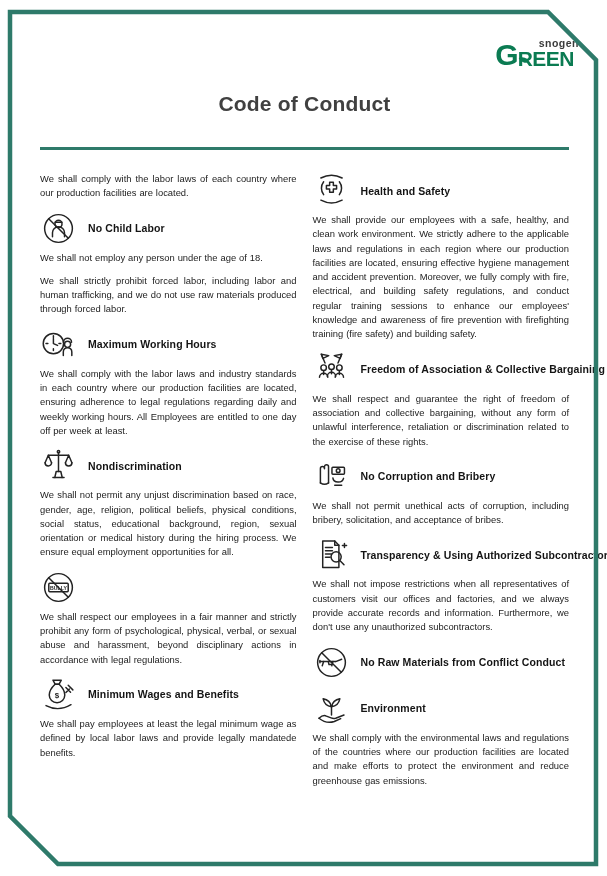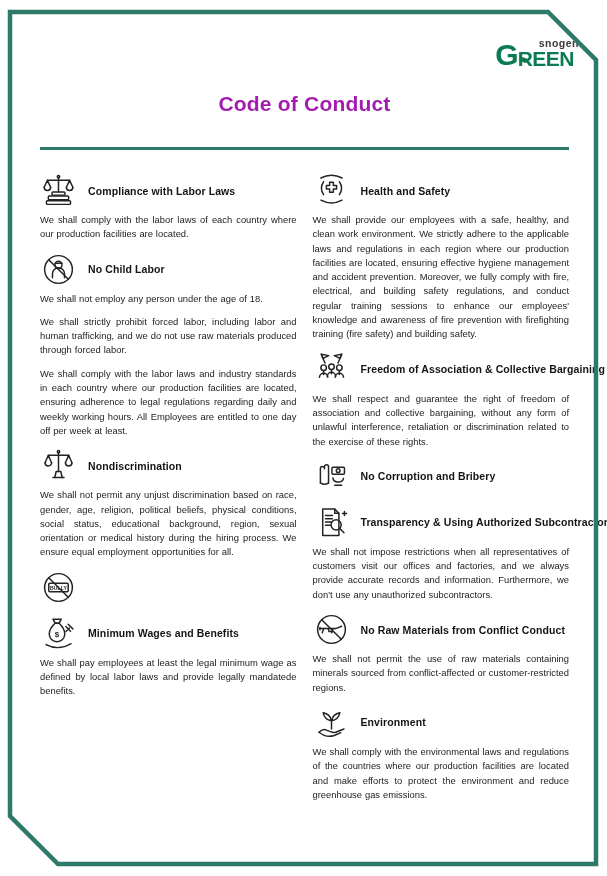--- a/index.html
+++ b/index.html
@@ -25,21 +25,21 @@
   .logo-top{font-size:10.5px;font-weight:bold;color:#3a3a3a;letter-spacing:0.5px;line-height:1;margin-bottom:1px;margin-left:21px;text-align:center;}
   .logo-main-rest{font-size:21px;font-weight:bold;letter-spacing:-0.5px;line-height:0.85;}
   .logo-leaf{
     position:absolute;left:2px;top:6px;
     width:8px;height:8px;border-radius:0 100% 0 100%;
     transform:rotate(-25deg);
   }
 
   .doc-title{
     text-align:center;
-    font-size:21px;font-weight:bold;color:#a21caf;
+    font-size:21px;font-weight:bold;color:#404040;
     padding-top:92px;letter-spacing:0.2px;
   }
   .title-rule{height:3px;margin-top:31px;}
 
   .columns{display:flex;gap:16px;margin-top:22px;}
   .col{flex:1;min-width:0;}
 
   .section{margin-bottom:9px;}
   .sec-head{display:flex;align-items:center;gap:11px;margin-bottom:4px;}
   .sec-icon{flex:0 0 auto;}
@@ -77,39 +77,20 @@
 
   <div class="content">
     <div class="doc-title">Code of Conduct</div>
     <div class="title-rule" style="background:#2e7a6a"></div>
 
     <div class="columns">
 
       <div class="col">
 
         <div class="section">
-          <div class="sec-head">
-            <span class="sec-icon">
-              <svg width="37" height="37" viewBox="0 0 40 40">
-                  <g class="ic">
-                <circle cx="20" cy="5" r="1.3"></circle>
-                    <line x1="20" y1="6.5" x2="20" y2="21.5"></line>
-                <line x1="8" y1="9" x2="32" y2="9"></line>
-                <path d="M8 9 L4.5 16.5 M8 9 L11.5 16.5"></path>
-                    <path d="M4.5 16.5 A3.5 3.5 0 0 0 11.5 16.5"></path>
-                <path d="M32 9 L28.5 16.5 M32 9 L35.5 16.5"></path>
-                    <path d="M28.5 16.5 A3.5 3.5 0 0 0 35.5 16.5"></path>
-                <rect x="13" y="21.5" width="14" height="3.5" rx="1"></rect>
-                <rect x="9" y="26" width="22" height="4" rx="1"></rect>
-                <rect x="7" y="31" width="26" height="4" rx="1"></rect>
-              </g>
-                </svg>
-            </span>
-            <span class="sec-title">Compliance with Labor Laws</span>
-          </div>
           <p class="sec-body">We shall comply with the labor laws of each country where our production facilities are located.</p>
         </div>
 
         <div class="section">
           <div class="sec-head">
             <span class="sec-icon">
               <svg width="37" height="37" viewBox="0 0 40 40">
                   <g class="ic">
                 <circle cx="20" cy="20" r="15"></circle>
                 <circle cx="20" cy="15" r="3.8"></circle>
@@ -122,20 +103,35 @@
             <span class="sec-title">No Child Labor</span>
           </div>
           <p class="sec-body">We shall not employ any person under the age of 18.</p>
         </div>
 
         <div class="section">
           <p class="sec-body">We shall strictly prohibit forced labor, including labor and human trafficking, and we do not use raw materials produced through forced labor.</p>
         </div>
 
         <div class="section">
+          <div class="sec-head">
+            <span class="sec-icon">
+              <svg width="37" height="37" viewBox="0 0 40 40">
+                  <g class="ic">
+                <circle cx="14.5" cy="19" r="11"></circle>
+                <path d="M14.5 10.5 v2 M14.5 24.5 v2 M6.5 19 h2 M20.5 19 h2"></path>
+                <path d="M14.5 19 V13.5 M14.5 19 L19 21"></path>
+                <path d="M25.5 17.5 a4.3 4.3 0 0 1 8.6 0"></path>
+                <circle cx="29.8" cy="19.8" r="3.3"></circle>
+                <path d="M25.2 32 v-4 a4.6 4.6 0 0 1 9.2 0 v4"></path>
+              </g>
+                </svg>
+            </span>
+            <span class="sec-title">Maximum Working Hours</span>
+          </div>
           <p class="sec-body">We shall comply with the labor laws and industry standards in each country where our production facilities are located, ensuring adherence to legal regulations regarding daily and weekly working hours. All Employees are entitled to one day off per week at least.</p>
         </div>
 
         <div class="section">
           <div class="sec-head">
             <span class="sec-icon">
               <svg width="37" height="37" viewBox="0 0 40 40">
                   <g class="ic">
                 <circle cx="20" cy="5" r="1.3"></circle>
                 <path d="M20 6.5 v20"></path>
@@ -160,20 +156,21 @@
               <svg width="37" height="37" viewBox="0 0 40 40">
                   <g class="ic">
                 <circle cx="20" cy="20" r="15"></circle>
                 <rect x="9.5" y="15.5" width="21" height="9" rx="1"></rect>
                 <text x="20" y="22.4" text-anchor="middle" font-size="5.6" font-weight="bold" font-family="Liberation Sans, sans-serif" fill="#232323" stroke="none">BULLY</text>
                 <line x1="9.4" y1="9.4" x2="30.6" y2="30.6"></line>
               </g>
                 </svg>
             </span>
           </div>
+          <p class="sec-body">We shall respect our employees in a fair manner and strictly prohibit any form of psychological, physical, verbal, or sexual abuse and harassment, beyond disciplinary actions in accordance with legal regulations.</p>
         </div>
 
         <div class="section">
           <div class="sec-head">
             <span class="sec-icon">
               <svg width="37" height="37" viewBox="0 0 40 40">
                   <g class="ic">
                 <path d="M16.5 9 l-2.5 -4.5 h9 L20.5 9 Z"></path>
                 <path d="M16.3 9 C11.5 13.5 10 17 10 20.5 a8.4 8.4 0 0 0 16.8 0 C26.8 17 25.3 13.5 20.7 9 Z"></path>
                 <text x="18.4" y="23.8" text-anchor="middle" font-size="8.5" font-weight="bold" font-family="Liberation Sans, sans-serif" fill="#232323" stroke="none">$</text>
@@ -242,20 +239,21 @@
                 <path d="M8 27 q4.4 3 8.8 0"></path>
                 <rect x="20.5" y="10" width="13.5" height="7.5" rx="1"></rect>
                 <circle cx="27.2" cy="13.7" r="2"></circle>
                 <path d="M21.5 21.5 a5.8 4.8 0 0 0 11.5 0.5"></path>
                 <path d="M23.5 29.5 h7.5"></path>
               </g>
                 </svg>
             </span>
             <span class="sec-title">No Corruption and Bribery</span>
           </div>
+          <p class="sec-body">We shall not permit unethical acts of corruption, including bribery, solicitation, and acceptance of bribes.</p>
         </div>
 
         <div class="section">
           <div class="sec-head">
             <span class="sec-icon">
               <svg width="37" height="37" viewBox="0 0 40 40">
                   <g class="ic">
                 <path d="M10.5 5.5 h13 l4.5 4.5 V34 H10.5 Z"></path>
                 <path d="M23.5 5.5 V10 h4.5"></path>
                 <path d="M13.5 12.5 h7.5 M13.5 16 h7.5 M13.5 19.5 h6.5 M13.5 23 h5"></path>
@@ -281,21 +279,20 @@
                 <path d="M7.5 17.8 v2.4"></path>
                 <path d="M11.5 19 l-1.5 4.5"></path>
                 <path d="M16.5 19 l0.8 3.2 h2.6"></path>
                 <path d="M21.5 19 l-1.2 4.5"></path>
                 <line x1="9.4" y1="9.4" x2="30.6" y2="30.6"></line>
               </g>
                 </svg>
             </span>
             <span class="sec-title">No Raw Materials from Conflict Conduct</span>
           </div>
-          <p class="sec-body">We shall not permit the use of raw materials containing minerals sourced from conflict-affected or customer-restricted regions.</p>
         </div>
 
         <div class="section">
           <div class="sec-head">
             <span class="sec-icon">
               <svg width="37" height="37" viewBox="0 0 40 40">
                   <g class="ic">
                 <path d="M20 27 v-9"></path>
                 <path d="M20 18 Q12.5 17 11 9.5 Q18.5 11 20 18 Z"></path>
                 <path d="M20 18 Q27.5 17 29 9.5 Q21.5 11 20 18 Z"></path>

